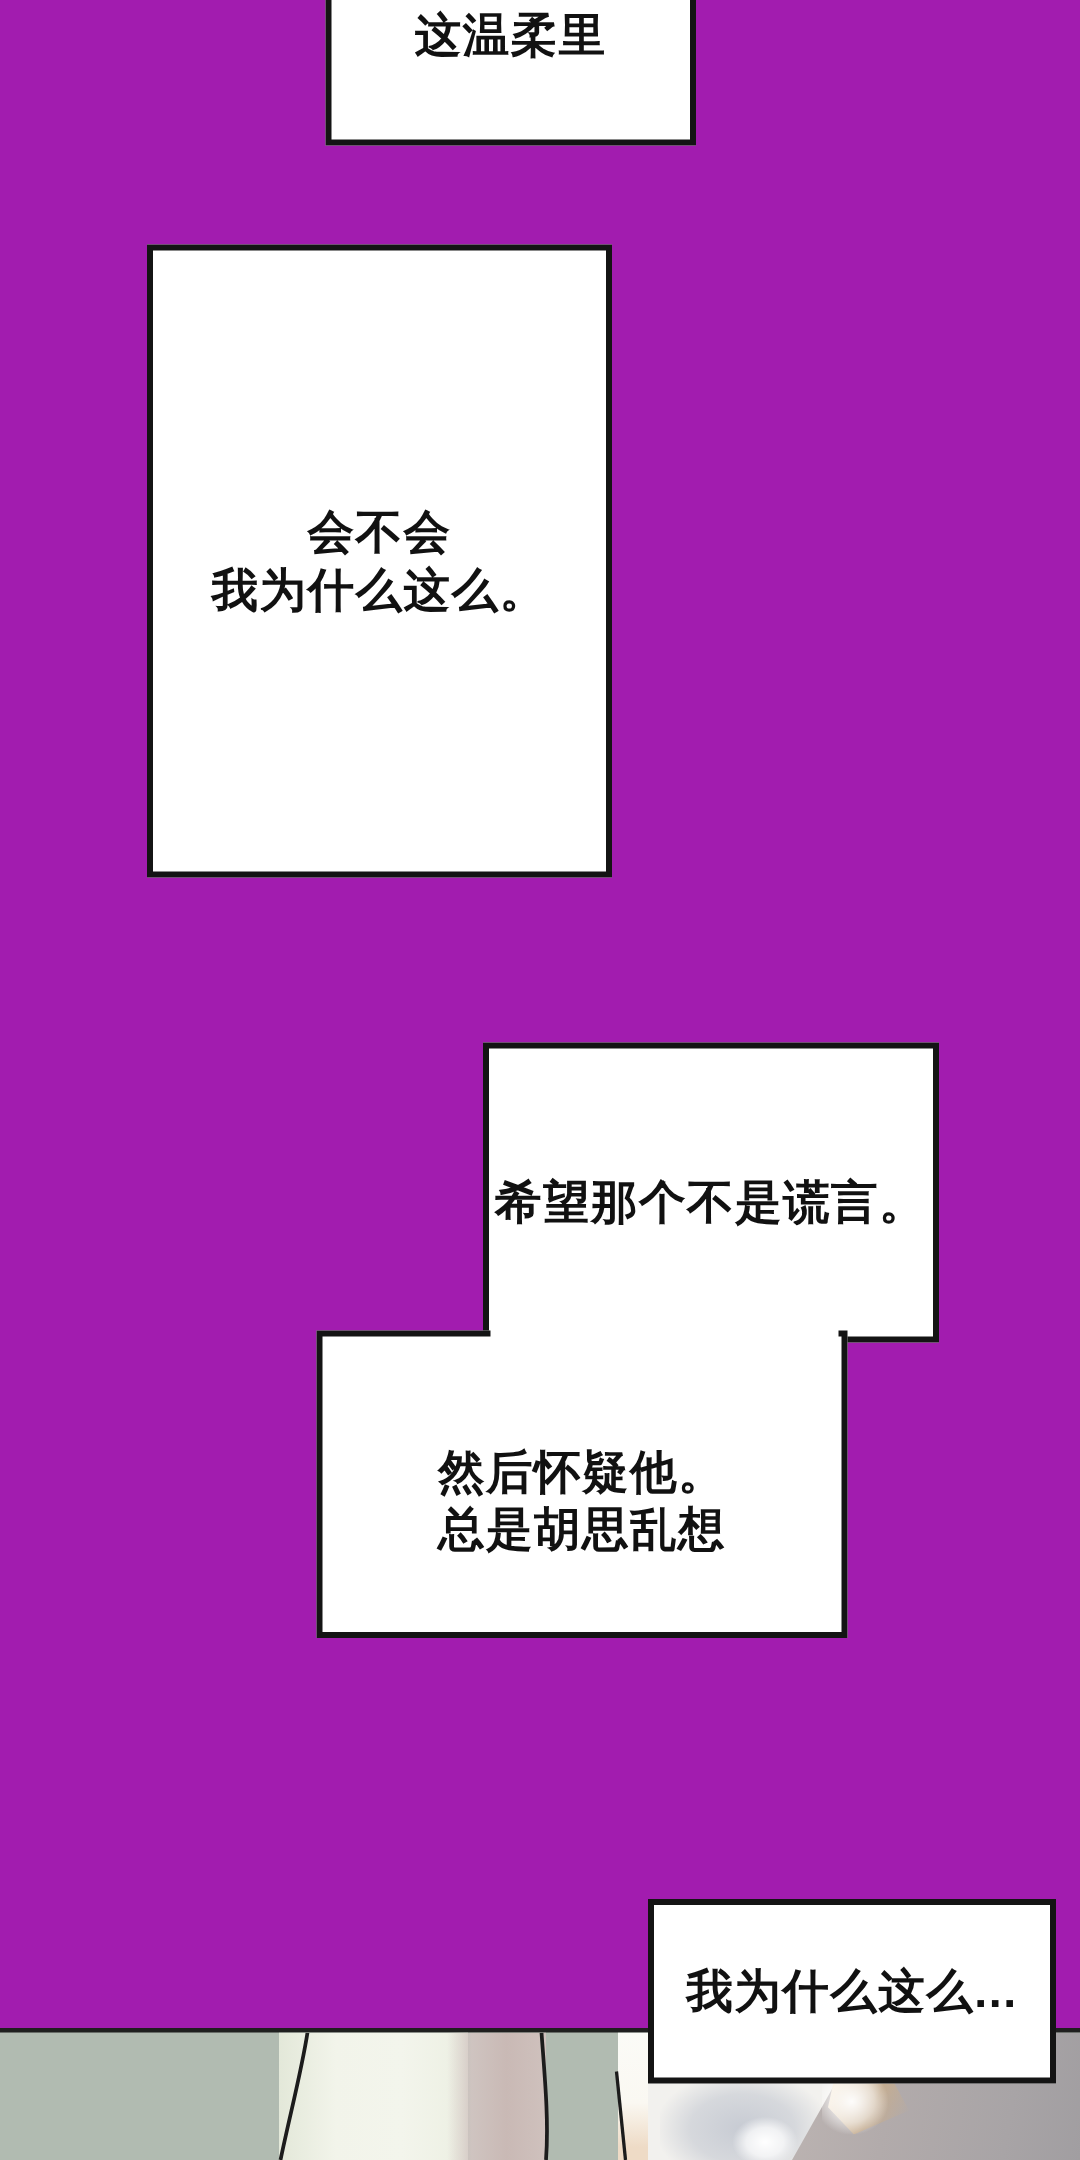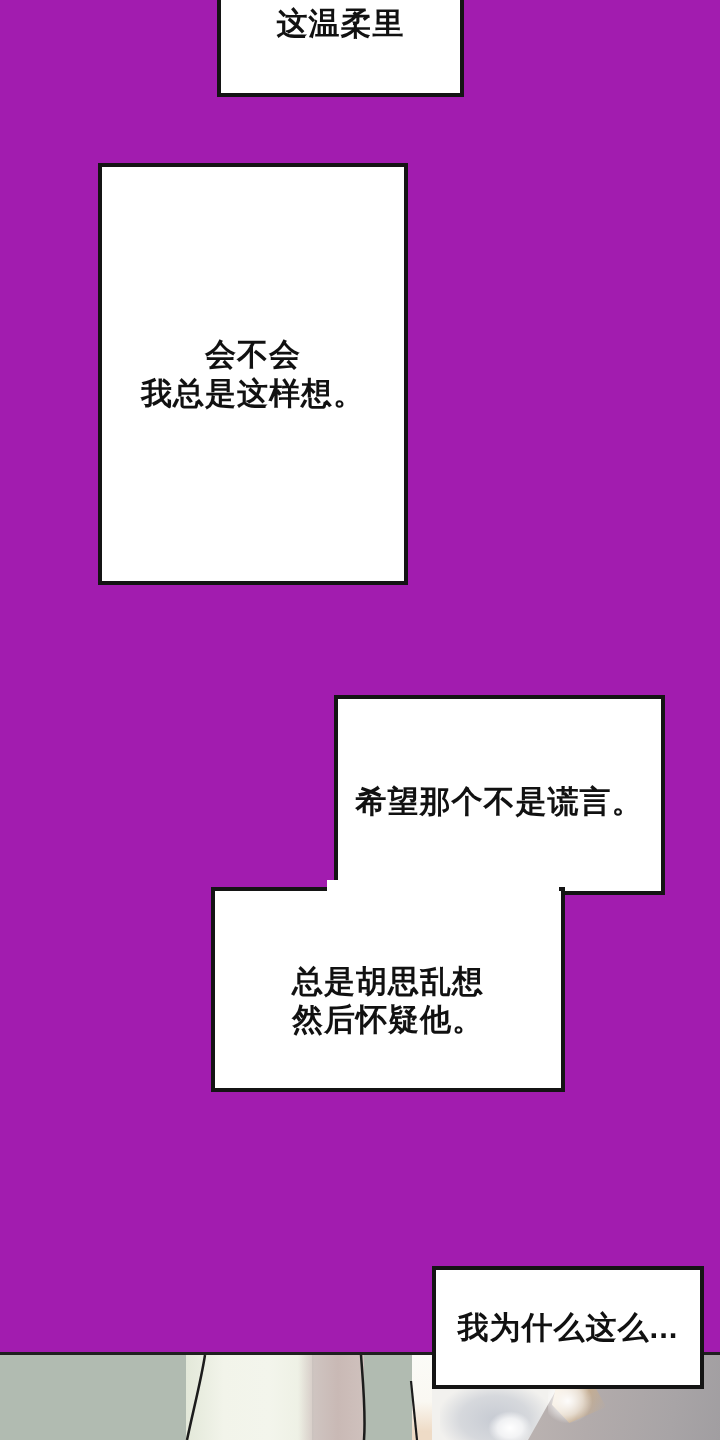--- a/index.html
+++ b/index.html
@@ -22,21 +22,21 @@
     justify-content: center;
     text-align: center;
     color: #111111;
     font-weight: 700;
     font-size: 31px;
     line-height: 39px;
     letter-spacing: 1px;
   }
   .b1 { left: 217px; top: -50px;  width: 247px; height: 147px; }
   .b2 { left: 98px;  top: 163px;  width: 310px; height: 422px; }
-  .b3 { left: 322px; top: 695px;  width: 331px; height: 200px; padding-top: 12px; margin-left: 12px; }
+  .b3 { left: 322px; top: 695px;  width: 304px; height: 200px; padding-top: 12px; }
   .b4 { left: 211px; top: 887px;  width: 354px; height: 205px; padding-top: 22px; line-height: 38px; }
   .b5 { left: 432px; top: 1266px; width: 272px; height: 123px; z-index: 6; }
   .patch {
     position: absolute;
     left: 327px; top: 880px; width: 232px; height: 20px;
     background: #ffffff; z-index: 3;
   }
   
   .band {
     position: absolute;
@@ -92,30 +92,30 @@
 <body>
 
 <div class="page">
 
   <div class="bubble b1">
     <span>这温柔里</span>
   </div>
 
   <div class="bubble b2">
     <span>会不会</span>
-    <span>我总是这样想。</span>
+    <span>我为什么这么。</span>
   </div>
 
   <div class="bubble b3">
     <span>希望那个不是谎言。</span>
   </div>
 
   <div class="bubble b4">
+    <span>然后怀疑他。</span>
     <span>总是胡思乱想</span>
-    <span>然后怀疑他。</span>
   </div>
 
   <div class="patch"></div>
 
   <div class="band">
     <div class="shape-cream"></div>
     <div class="shape-mauve"></div>
     <div class="shape-sliver"></div>
     <div class="shape-pale"></div>
     <div class="blob-gray"></div>

